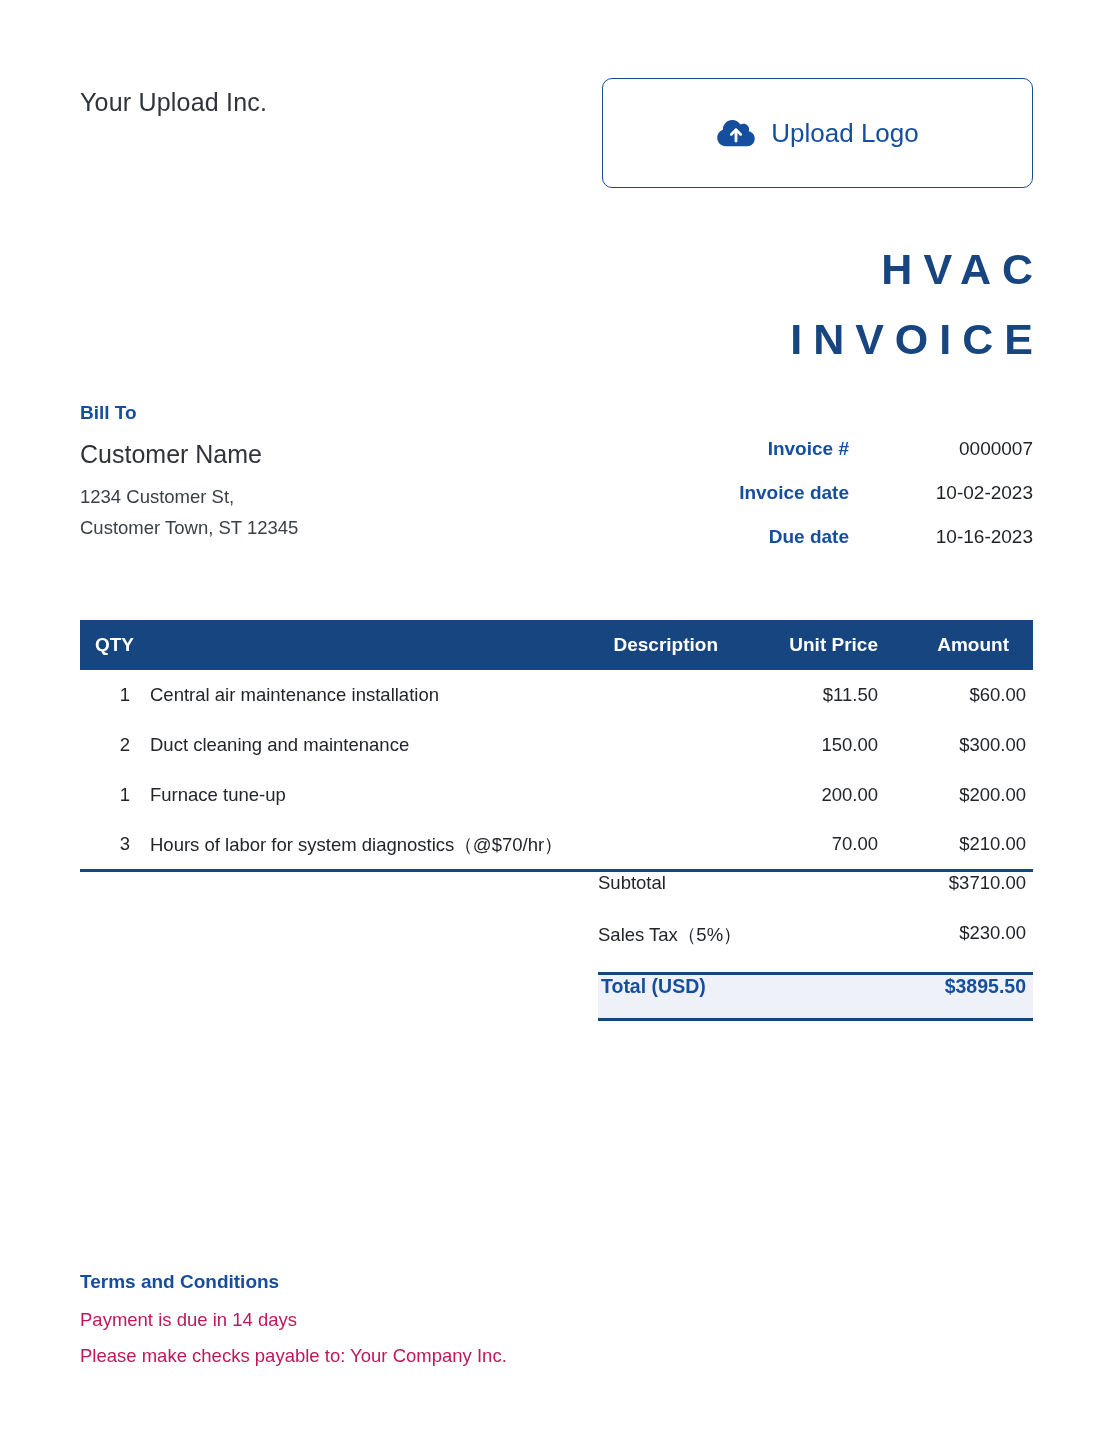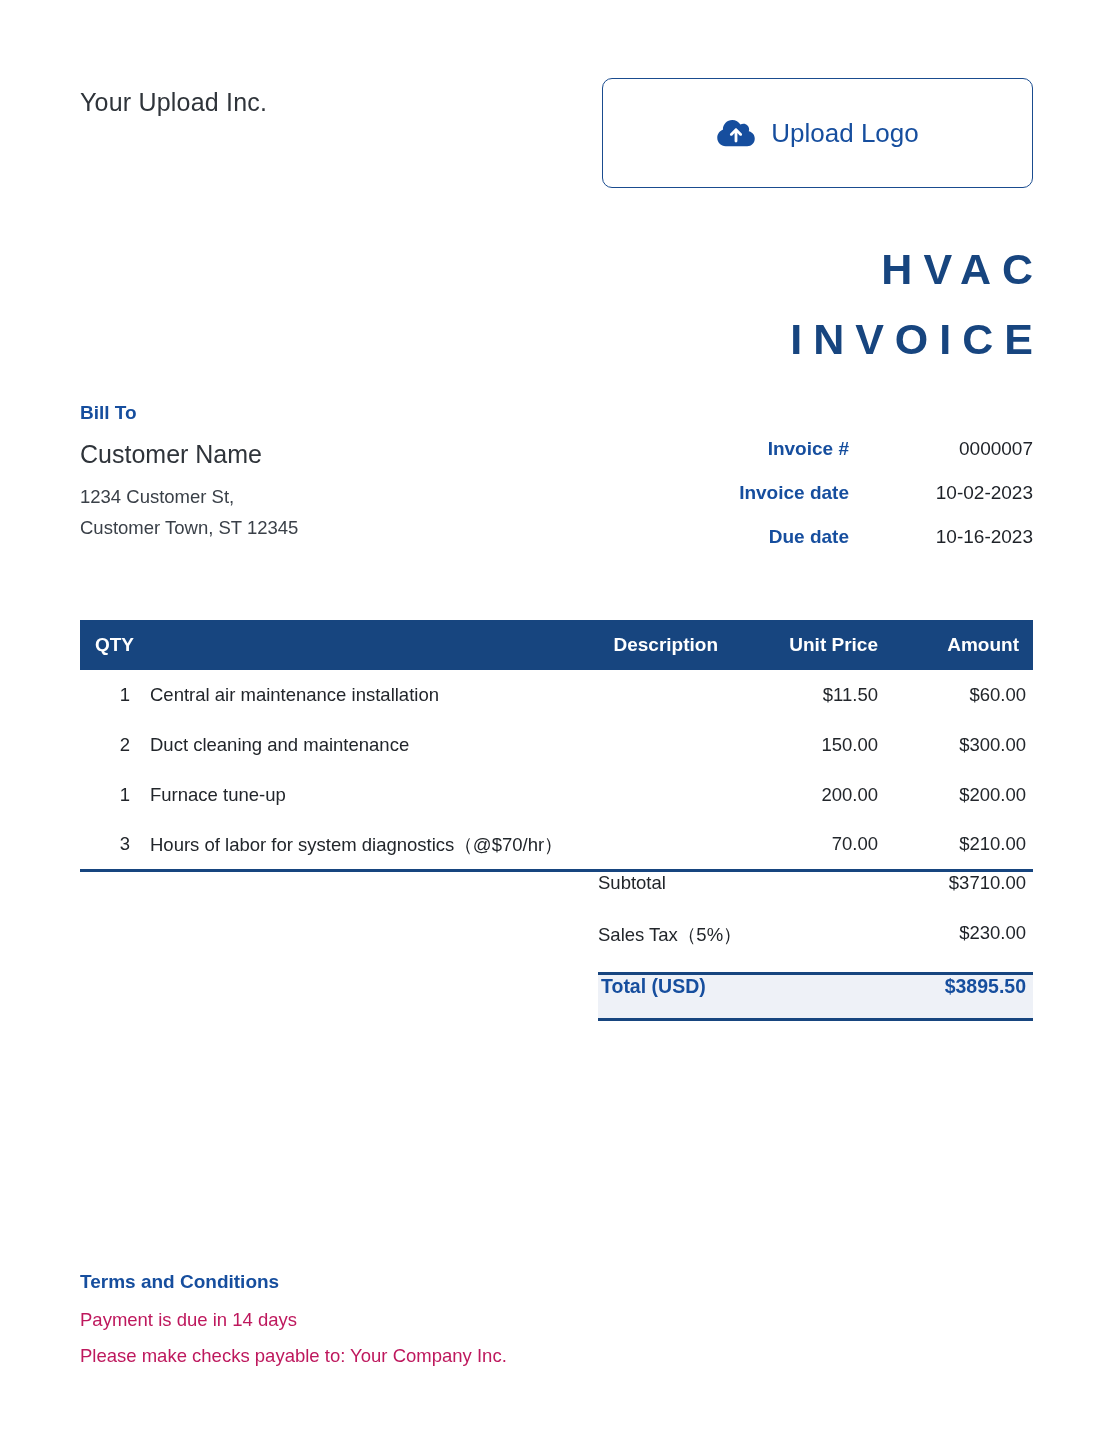--- a/index.html
+++ b/index.html
@@ -60,21 +60,21 @@
     background:var(--navy);color:#fff;font-size:19px;font-weight:700;
     height:50px;vertical-align:middle;
   }
   .items td{height:50px;vertical-align:middle;font-size:18.5px;color:#22262B;}
   .col-qty{width:56px;}
   .col-unit{width:160px;}
   .col-amount{width:155px;}
   th.h-qty{text-align:center;padding-left:13px;}
   th.h-desc{text-align:right;padding-left:14px;}
   th.h-unit{text-align:right;}
-  th.h-amount{text-align:right;padding-right:14px;}
+  th.h-amount{text-align:right;padding-right:24px;}
   td.c-qty{text-align:right;padding-right:6px;}
   td.c-desc{text-align:left;padding-left:14px;}
   td.c-unit{text-align:right;}
   td.c-amount{text-align:right;padding-right:7px;}
 
   
   .totals{width:435px;margin-left:auto;}
   .totals-row{display:flex;justify-content:space-between;align-items:flex-start;height:50px;}
   .totals-label{font-size:18.5px;color:#22262B;}
   .totals-value{font-size:18.5px;color:#1E2228;text-align:right;padding-right:7px;}

